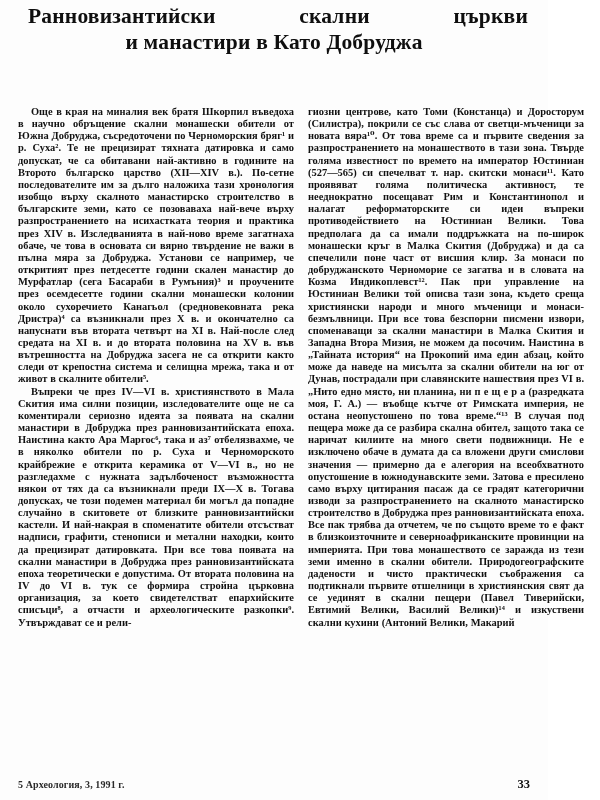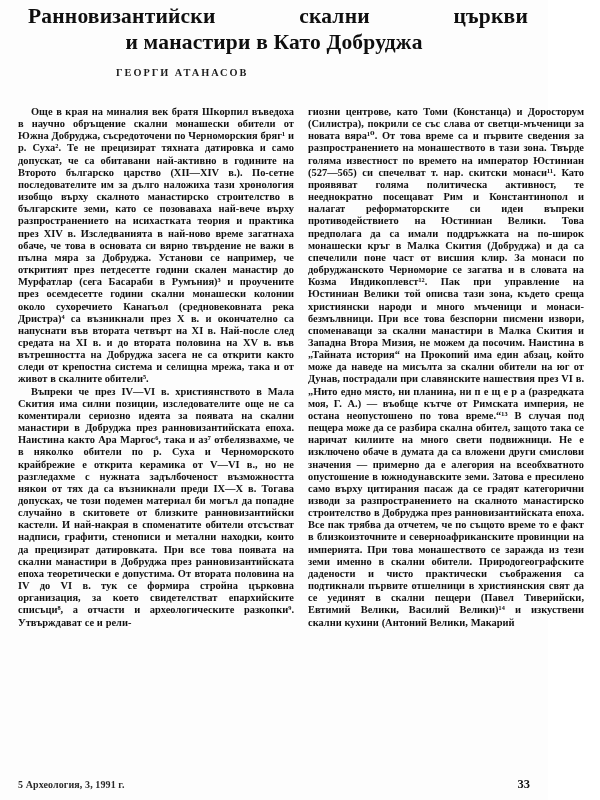--- a/index.html
+++ b/index.html
@@ -99,21 +99,20 @@
   }
 </style>
 </head>
 <body>
 
 <div class="page">
 
   <div class="title-block">
     <div class="title-line title-line-1">Ранновизантийски скални църкви</div>
     <div class="title-line title-line-2">и манастири в Като Добруджа</div>
-    <div class="byline">ГЕОРГИ АТАНАСОВ</div>
   </div>
 
   <div class="columns">
     <div class="col">
       <p>Още в края на миналия век братя Шкорпил въведоха в научно обръщение скални монашески обители от Южна Добруджа, съсредоточени по Черноморския бряг¹ и р. Суха². Те не прецизират тяхната датировка и само допускат, че са обитавани най-активно в годините на Второто българско царство (XII—XIV в.). По-сетне последователите им за дълго наложиха тази хронология изобщо върху скалното манастирско строителство в българските земи, като се позоваваха най-вече върху разпространението на исихасткaта теория и практика през XIV в. Изследванията в най-ново време загатнаха обаче, че това в основата си вярно твърдение не важи в пълна мяра за Добруджа. Установи се например, че откритият през петдесетте години скален манастир до Мурфатлар (сега Басараби в Румъния)³ и проучените през осемдесетте години скални монашески колонии около сухоречието Канагьол (средновековната река Дристра)⁴ са възникнали през X в. и окончателно са напуснати във втората четвърт на XI в. Най-после след средата на XI в. и до втората половина на XV в. във вътрешността на Добруджа засега не са открити както следи от крепостна система и селищна мрежа, така и от живот в скалните обители⁵.</p>
       <p>Въпреки че през IV—VI в. християнството в Мала Скития има силни позиции, изследователите още не са коментирали сериозно идеята за появата на скални манастири в Добруджа през ранновизантийската епоха. Наистина както Ара Маргос⁶, така и аз⁷ отбелязвахме, че в няколко обители по р. Суха и Черноморското крайбрежие е открита керамика от V—VI в., но не разгледахме с нужната задълбоченост възможността някои от тях да са възникнали преди IX—X в. Тогава допусках, че този подемен материал би могъл да попадне случайно в скитовете от близките ранновизантийски кастели. И най-накрая в споменатите обители отсъстват надписи, графити, стенописи и метални находки, които да прецизират датировката. При все това появата на скални манастири в Добруджа през ранновизантийската епоха теоретически е допустима. От втората половина на IV до VI в. тук се формира стройна църковна организация, за което свидетелстват епархийските списъци⁸, а отчасти и археологическите разкопки⁹. Утвърждават се и рели-</p>
     </div>
     <div class="col">
       <p style="text-indent:0">гиозни центрове, като Томи (Констанца) и Доросторум (Силистра), покрили се със слава от светци-мъченици за новата вяра¹⁰. От това време са и първите сведения за разпространението на монашеството в тази зона. Твърде голяма известност по времето на император Юстиниан (527—565) си спечелват т. нар. скитски монаси¹¹. Като проявяват голяма политическа активност, те нееднократно посещават Рим и Константинопол и налагат реформаторските си идеи въпреки противодействието на Юстиниан Велики. Това предполага да са имали поддръжката на по-широк монашески кръг в Малка Скития (Добруджа) и да са спечелили поне част от висшия клир. За монаси по добруджанското Черноморие се загатва и в словата на Козма Индикоплевст¹². Пак при управление на Юстиниан Велики той описва тази зона, където среща християнски народи и много мъченици и монаси-безмълвници. При все това безспорни писмени извори, споменаващи за скални манастири в Малка Скития и Западна Втора Мизия, не можем да посочим. Наистина в „Тайната история“ на Прокопий има един абзац, който може да наведе на мисълта за скални обители на юг от Дунав, пострадали при славянските нашествия през VI в. „Нито едно място, ни планина, ни п е щ е р а (разредката моя, Г. А.) — въобще кътче от Римската империя, не остана неопустошено по това време.“¹³ В случая под пещера може да се разбира скална обител, защото така се наричат килиите на много свети подвижници. Не е изключено обаче в думата да са вложени други смислови значения — примерно да е алегория на всеобхватното опустошение в южнодунавските земи. Затова е пресилено само върху цитирания пасаж да се градят категорични изводи за разпространението на скалното манастирско строителство в Добруджа през ранновизантийската епоха. Все пак трябва да отчетем, че по същото време то е факт в близкоизточните и северноафриканските провинции на империята. При това монашеството се заражда из тези земи именно в скални обители. Природогеографските дадености и чисто практически съображения са подтикнали първите отшелници в християнския свят да се уединят в скални пещери (Павел Тиверийски, Евтимий Велики, Василий Велики)¹⁴ и изкуствени скални кухини (Антоний Велики, Макарий</p>
     </div>

